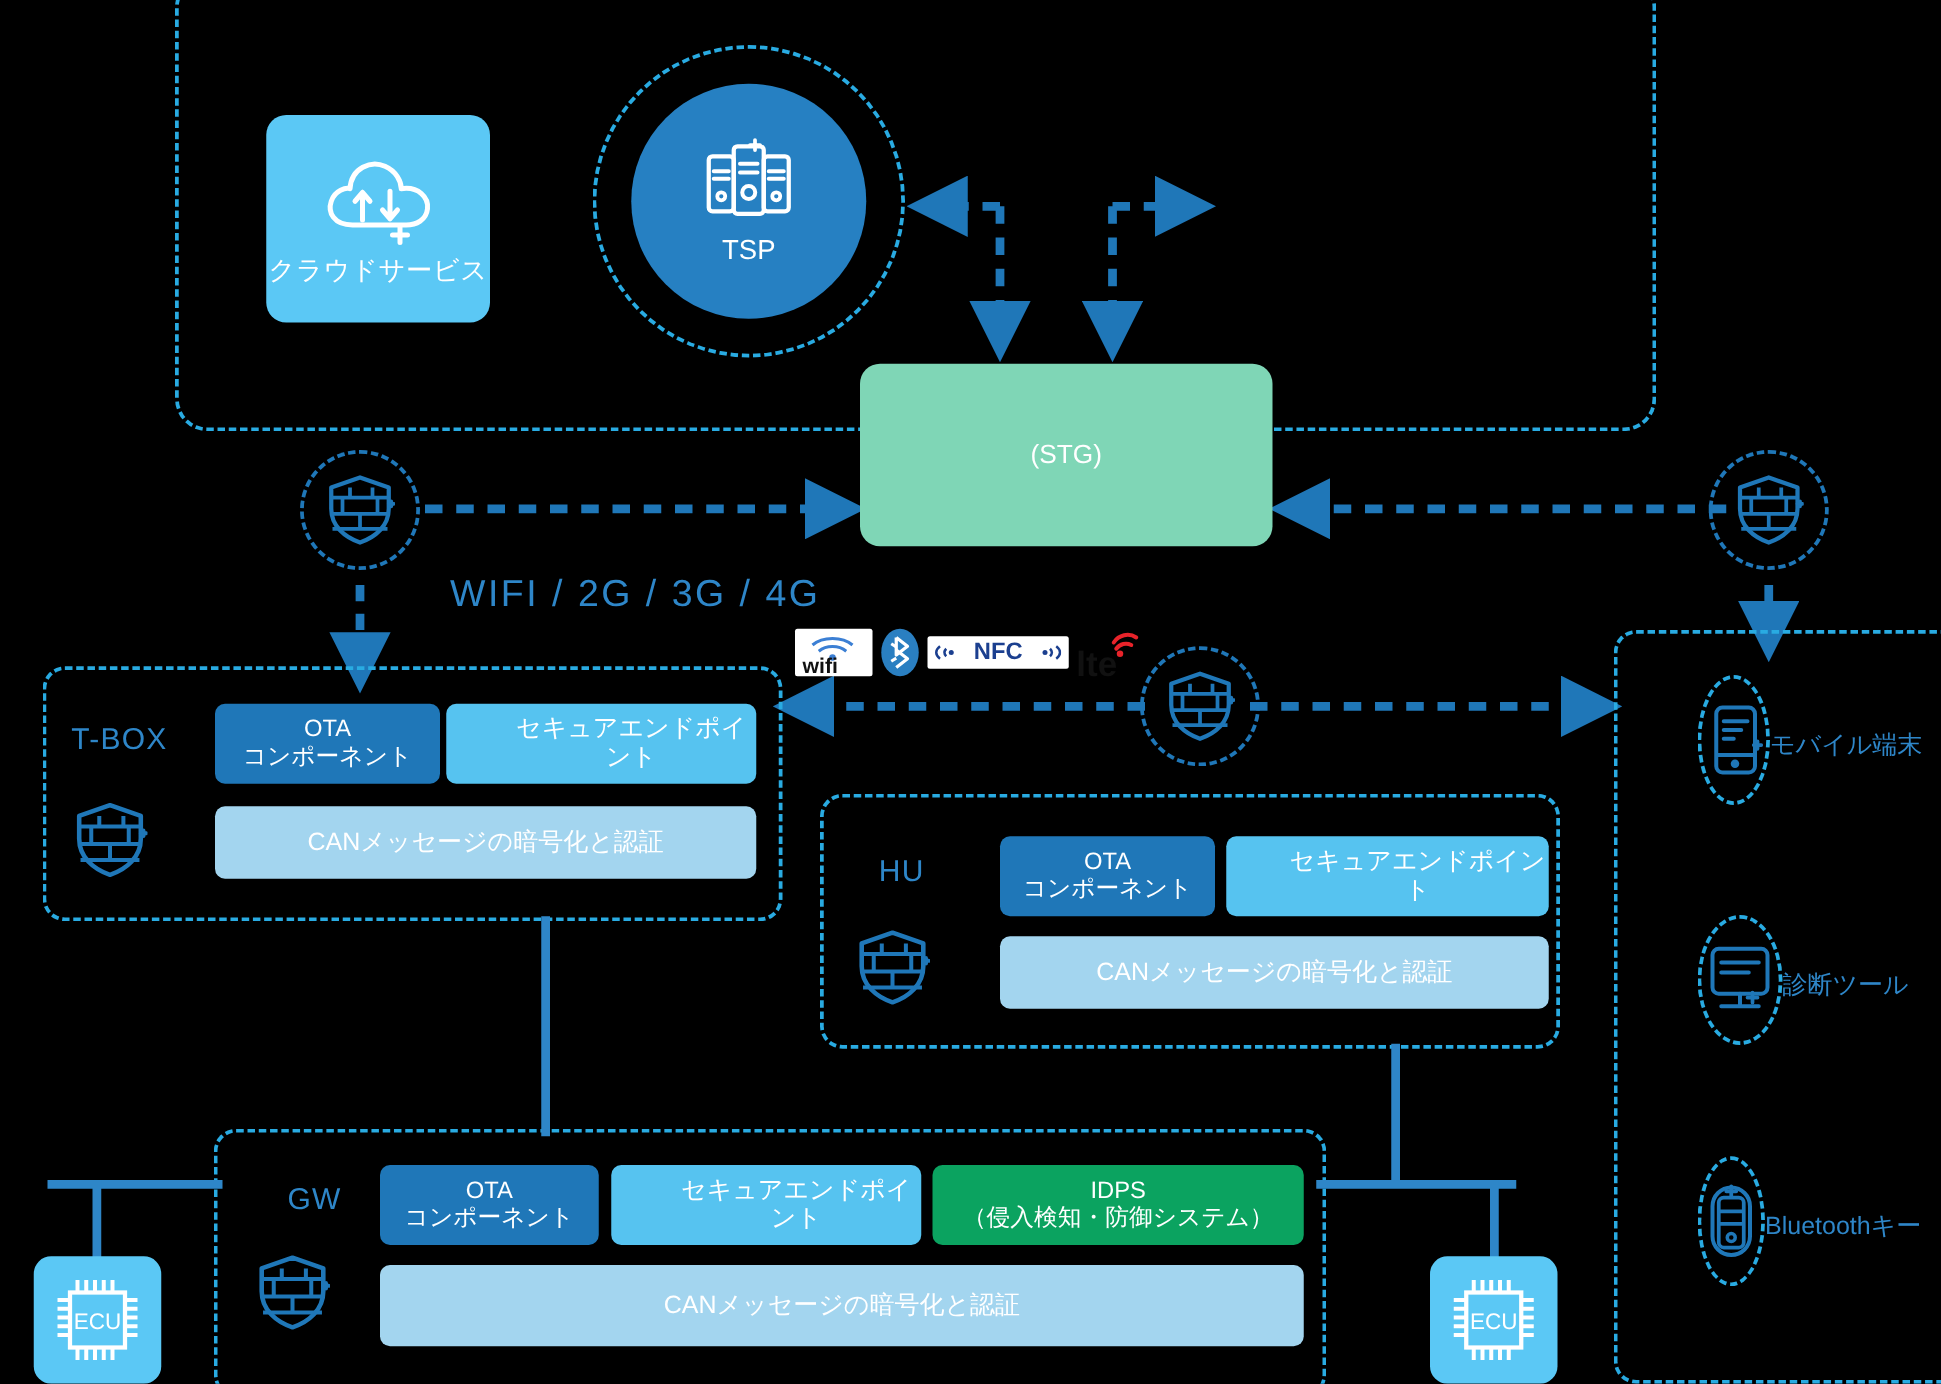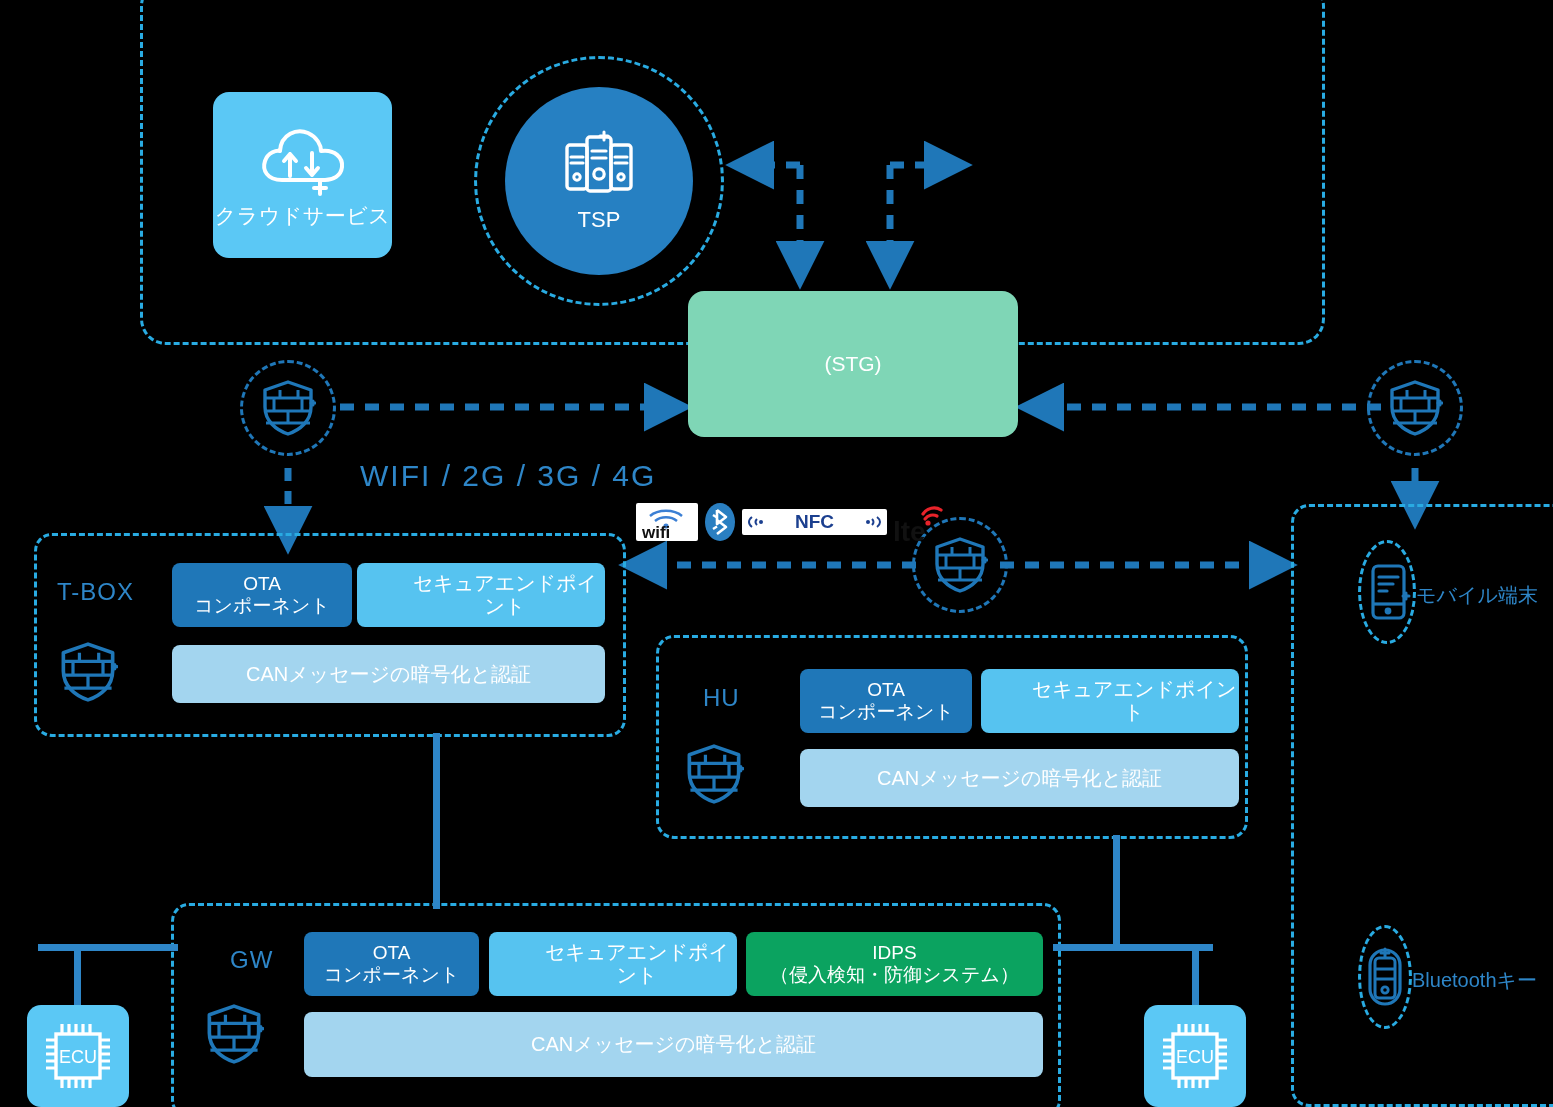--- a/index.html
+++ b/index.html
@@ -54,21 +54,21 @@
 
   
   .net-label{position:absolute;color:#2E86C8;font-size:30px;letter-spacing:2px;white-space:nowrap;margin-top:41px;}
 
   
   .busline{position:absolute;background:#2E86C8;}
 
   
   .logos{position:absolute;display:flex;align-items:center;gap:6px;}
   .logo-wifi{background:#fff;padding:1px 4px;border-radius:2px;display:flex;align-items:center;}
-  .logo-nfc{background:#fff;padding:2px 6px;border-radius:2px;display:flex;align-items:center;gap:17px;
+  .logo-nfc{background:#fff;padding:2px 6px;border-radius:2px;display:flex;align-items:center;gap:1px;
     color:#1b3f8f;font-size:19px;font-weight:bold;text-align:center;}
   .logo-lte{display:flex;align-items:flex-end;}
   svg{display:block;}
 </style>
 </head>
 <body>
 
 <div class="stage">
 
   <svg class="abs" width="1553" height="1107" style="left:0;top:0;">
@@ -107,21 +107,21 @@
       <svg width="92" height="78" viewBox="0 0 92 78">
         <path d="M25,60 C10,60 5,50 8,41 C11,32 20,30 23,31 C24,14 40,8 51,13 C60,17 64,25 64,31 C78,29 86,38 85,47 C84,56 76,60 68,60 Z" fill="none" stroke="#fff" stroke-width="4" stroke-linejoin="round"></path>
         <path d="M33,56 L33,34 M33,34 L27,41 M33,34 L39,41" fill="none" stroke="#fff" stroke-width="4" stroke-linecap="round" stroke-linejoin="round"></path>
         <path d="M55,33 L55,55 M55,55 L49,48 M55,55 L61,48" fill="none" stroke="#fff" stroke-width="4" stroke-linecap="round" stroke-linejoin="round"></path>
         <path d="M63,62 L63,74 M57,68 L69,68" stroke="#fff" stroke-width="4" stroke-linecap="round"></path>
       </svg>
     </span>
     <span class="lbl">クラウドサービス</span>
   </div>
 
-  <div class="circle-wrap" style="left:474px;top:56px;width:250px;height:250px;">
+  <div class="circle-wrap" style="left:474px;top:36px;width:250px;height:250px;">
     <div class="dash-circle" style="left:0;top:0;width:250px;height:250px;"></div>
     <div class="solid-circle" style="left:31px;top:31px;width:188px;height:188px;">
       <span>
         <svg width="72" height="76" viewBox="0 0 72 76">
           <rect x="4" y="16" width="20" height="44" rx="3" fill="none" stroke="#fff" stroke-width="3.4"></rect>
           <rect x="48" y="16" width="20" height="44" rx="3" fill="none" stroke="#fff" stroke-width="3.4"></rect>
           <rect x="24" y="8" width="24" height="54" rx="3" fill="none" stroke="#fff" stroke-width="3.4"></rect>
           <path d="M8,28 L20,28 M8,34 L20,34 M52,28 L64,28 M52,34 L64,34 M29,22 L43,22 M29,29 L43,29" stroke="#fff" stroke-width="3.2" stroke-linecap="round"></path>
           <circle cx="14" cy="48" r="3.2" fill="none" stroke="#fff" stroke-width="3"></circle>
           <circle cx="58" cy="48" r="3.2" fill="none" stroke="#fff" stroke-width="3"></circle>
@@ -317,20 +317,31 @@
         <rect x="12" y="5" width="31" height="52" rx="5" fill="none" stroke="#1F77B8" stroke-width="3.2"></rect>
         <path d="M18,16 L37,16 M18,23 L32,23 M18,30 L26,30" stroke="#1F77B8" stroke-width="3.2" stroke-linecap="round"></path>
         <path d="M12,43 L43,43" stroke="#1F77B8" stroke-width="3.2"></path>
         <circle cx="27" cy="50" r="3.4" fill="#1F77B8"></circle>
         <path d="M42,35 L48,35 M45,32 L45,38" stroke="#1F77B8" stroke-width="3" stroke-linecap="round"></path>
       </svg>
     </div>
     <span class="cap">モバイル端末</span>
   </div>
 
+  <div class="rc-item" style="left:1358px;top:732px;width:150px;">
+    <div class="rc-circle">
+      <svg width="62" height="58" viewBox="0 0 62 58">
+        <rect x="9" y="4" width="44" height="36" rx="5" fill="none" stroke="#1F77B8" stroke-width="3.2"></rect>
+        <path d="M16,15 L46,15 M16,23 L38,23" stroke="#1F77B8" stroke-width="3.2" stroke-linecap="round"></path>
+        <path d="M31,40 L31,50 M16,50 L46,50" stroke="#1F77B8" stroke-width="3.2" stroke-linecap="round"></path>
+        <path d="M37,43 L45,43 M41,39 L41,47" stroke="#1F77B8" stroke-width="3" stroke-linecap="round"></path>
+      </svg>
+    </div>
+    <span class="cap">診断ツール</span>
+  </div>
 
   <div class="rc-item" style="left:1358px;top:925px;width:170px;">
     <div class="rc-circle">
       <svg width="48" height="66" viewBox="0 0 48 66">
         <rect x="9" y="6" width="30" height="54" rx="15" fill="none" stroke="#1F77B8" stroke-width="3.2"></rect>
         <rect x="14" y="14" width="20" height="40" rx="4" fill="none" stroke="#1F77B8" stroke-width="3"></rect>
         <path d="M14,25 L34,25 M14,35 L34,35" stroke="#1F77B8" stroke-width="3"></path>
         <circle cx="24" cy="46" r="3.2" fill="none" stroke="#1F77B8" stroke-width="2.8"></circle>
         <path d="M20,9 L28,9 M24,5 L24,13" stroke="#1F77B8" stroke-width="3" stroke-linecap="round"></path>
       </svg>

